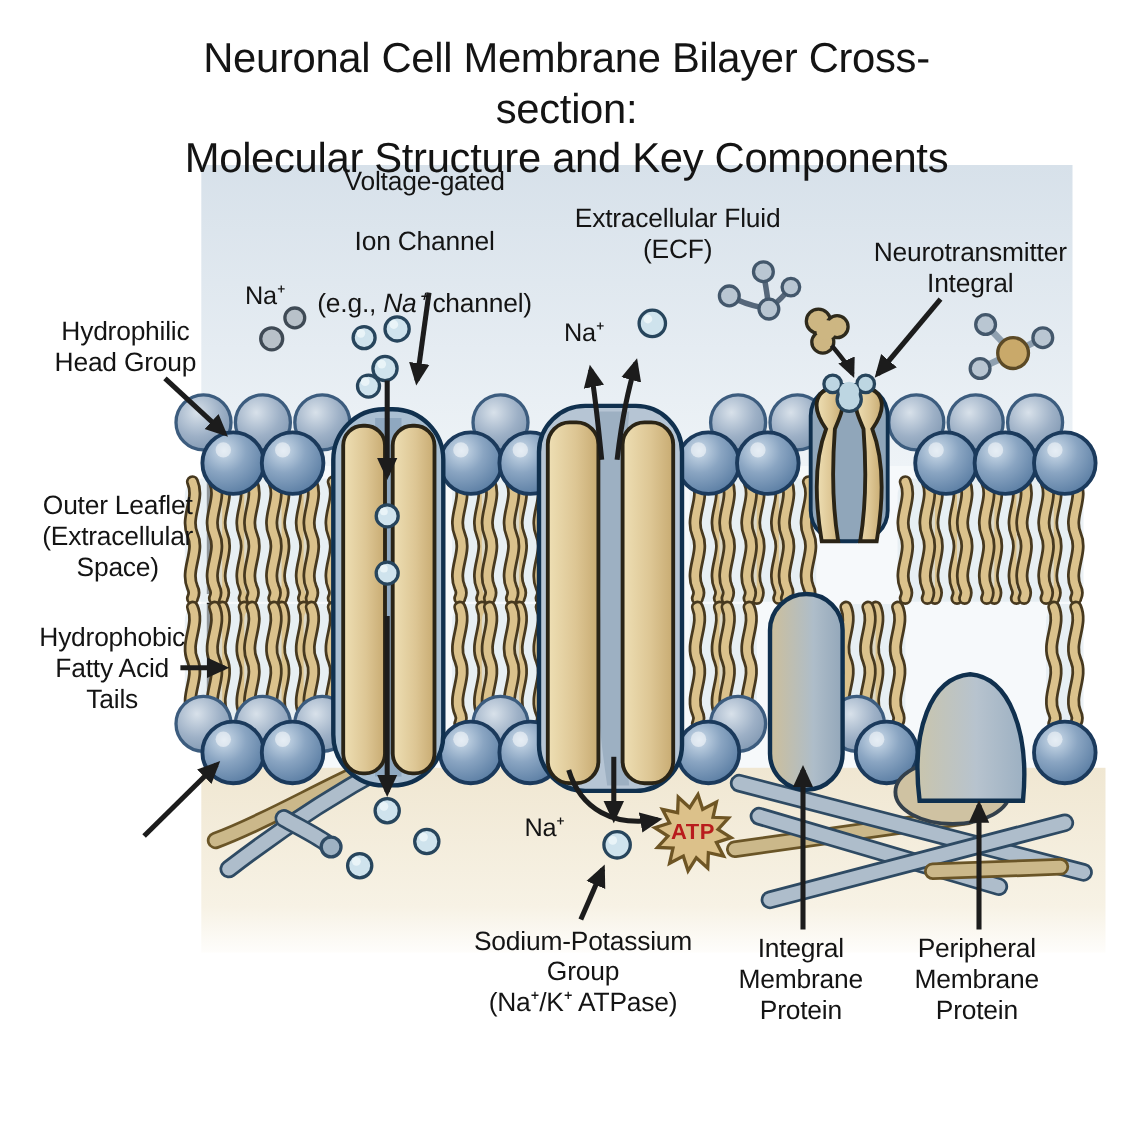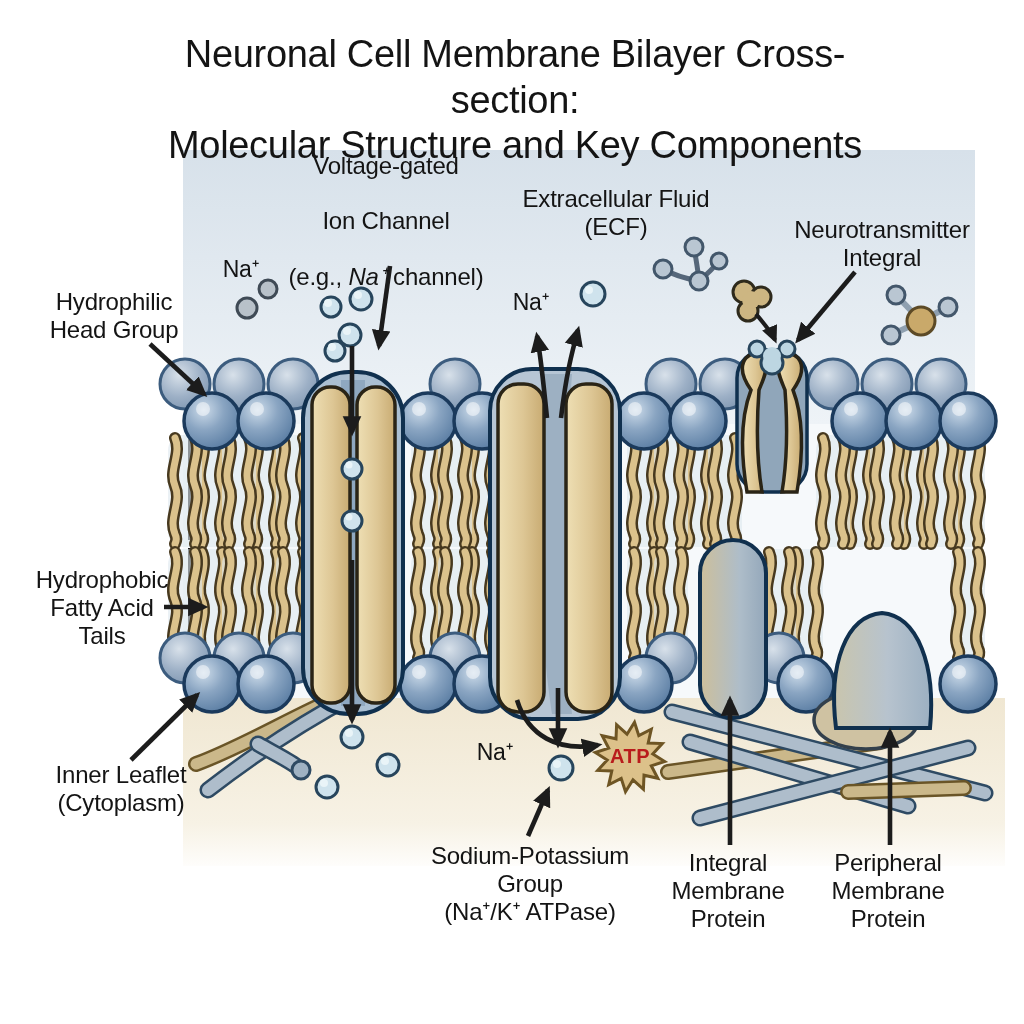--- a/index.html
+++ b/index.html
@@ -414,25 +414,26 @@
     <span class="row">Ion Channel</span>
     <span class="row"><span>(e.g., </span><i>Na⁺</i><span> channel)</span></span>
   </div>
 
   <div class="lbl" style="left:616px;top:213px">Extracellular Fluid
 (ECF)</div>
   <div class="lbl" style="left:882px;top:244px">Neurotransmitter
 Integral</div>
   <div class="lbl" style="left:114px;top:316px">Hydrophilic
 Head Group</div>
+  <div class="lbl" style="left:107px;top:488px">Outer Leaflet
+(Extracellular
+Space)</div>
   <div class="lbl" style="left:102px;top:608px">Hydrophobic
 Fatty Acid
 Tails</div>
-  <div class="lbl" style="left:121px;top:789px">Inner Leaflet
-(Cytoplasm)</div>
   <div class="lbl" style="left:530px;top:884px">Sodium-Potassium
 Group
 (Na⁺/K⁺ ATPase)</div>
   <div class="lbl" style="left:728px;top:891px">Integral
 Membrane
 Protein</div>
   <div class="lbl" style="left:888px;top:891px">Peripheral
 Membrane
 Protein</div>
 

